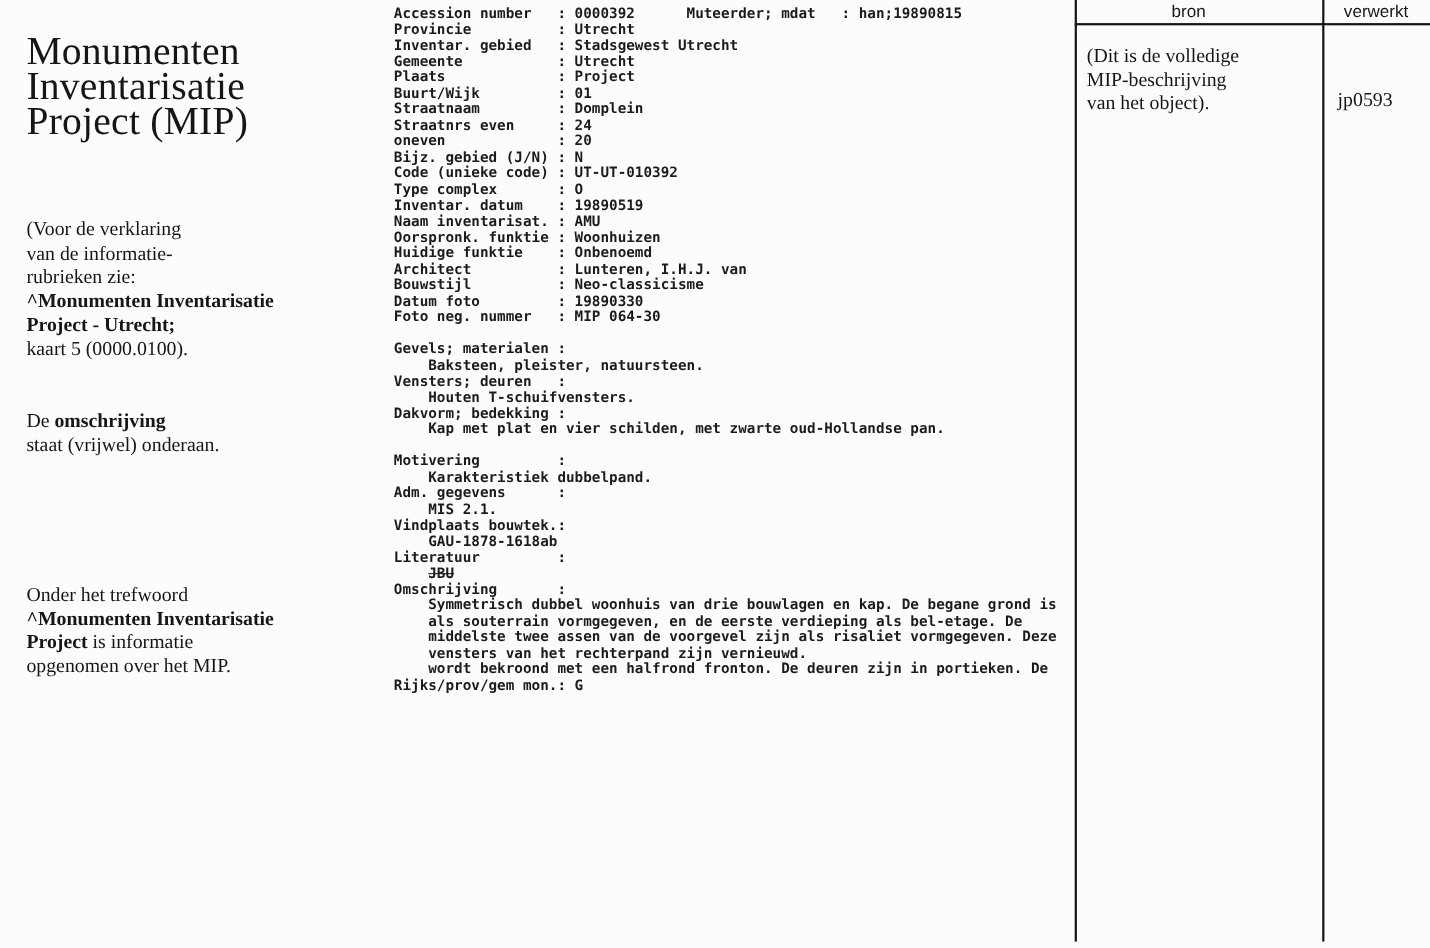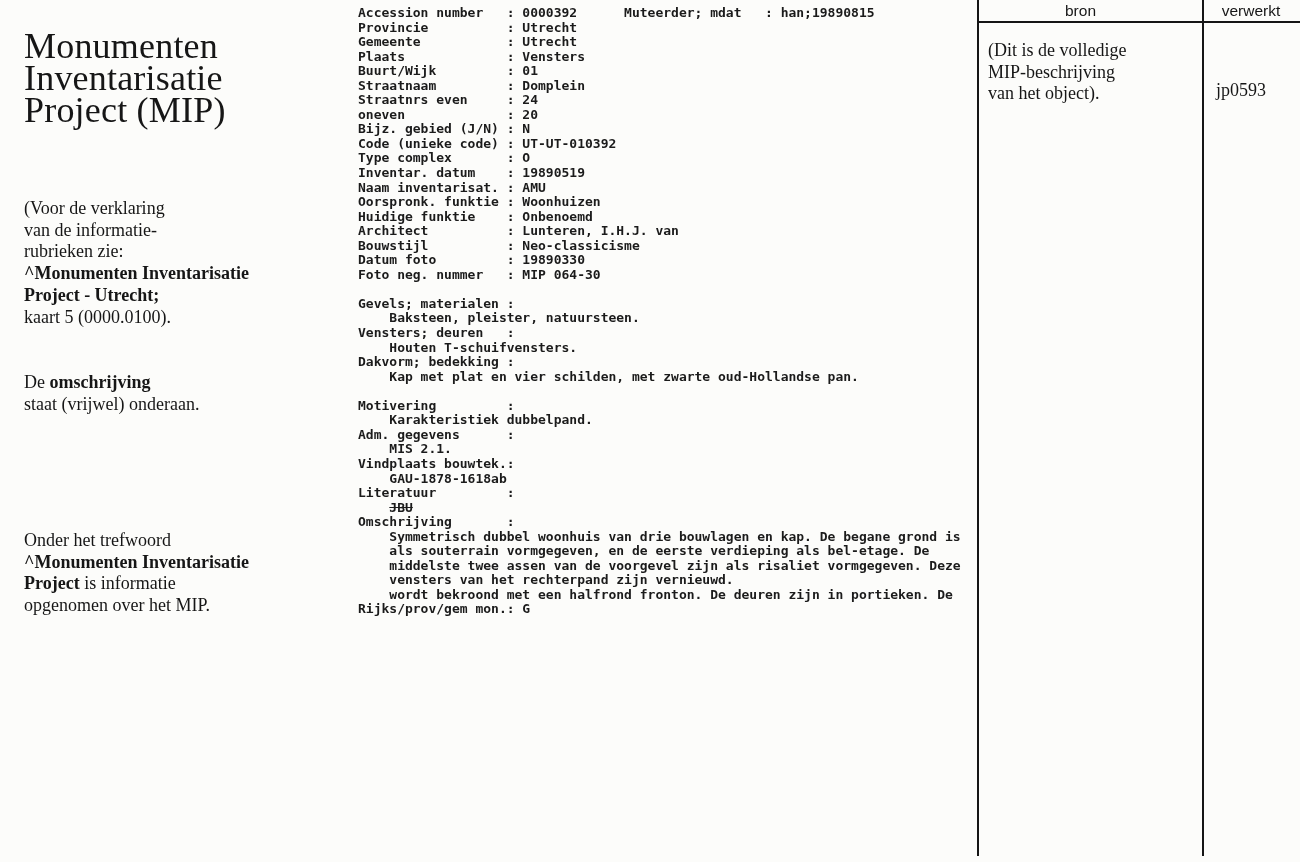--- a/index.html
+++ b/index.html
@@ -134,22 +134,23 @@
         <div class="tline"><span>Onder het trefwoord</span></div>
         <div class="tline"><span class="bold">^Monumenten Inventarisatie</span></div>
         <div class="tline"><span class="bold">Project</span><span> is informatie</span></div>
         <div class="tline"><span>opgenomen over het MIP.</span></div>
       </div>
   </div>
 
   <div class="record">
       <div class="tline">Accession number   : 0000392      Muteerder; mdat   : han;19890815</div>
       <div class="tline">Provincie          : Utrecht</div>
+      <div class="tline">Inventar. gebied   : Stadsgewest Utrecht</div>
       <div class="tline">Gemeente           : Utrecht</div>
-      <div class="tline">Plaats             : Vensters</div>
+      <div class="tline">Plaats             : Project</div>
       <div class="tline">Buurt/Wijk         : 01</div>
       <div class="tline">Straatnaam         : Domplein</div>
       <div class="tline">Straatnrs even     : 24</div>
       <div class="tline">oneven             : 20</div>
       <div class="tline">Bijz. gebied (J/N) : N</div>
       <div class="tline">Code (unieke code) : UT-UT-010392</div>
       <div class="tline">Type complex       : O</div>
       <div class="tline">Inventar. datum    : 19890519</div>
       <div class="tline">Naam inventarisat. : AMU</div>
       <div class="tline">Oorspronk. funktie : Woonhuizen</div>

